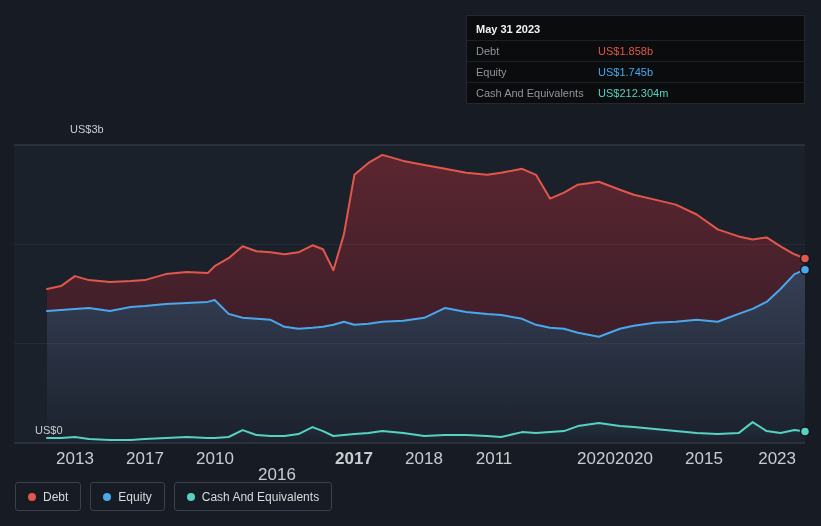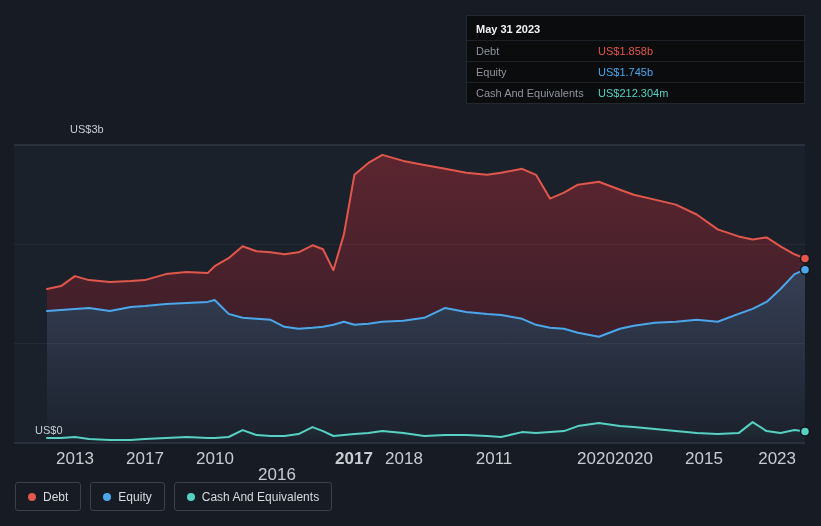--- a/index.html
+++ b/index.html
@@ -73,21 +73,21 @@
 
   <span class="axis-label" id="y-top">US$3b</span>
   <span class="axis-label" id="y-bottom">US$0</span>
 
   <div class="x-axis" id="x-axis">
       <span class="x-tick" style="left: 75px;">2013</span>
       <span class="x-tick" style="left: 145px;">2017</span>
       <span class="x-tick" style="left: 215px;">2010</span>
       <span class="x-tick" style="left: 277px; margin-top: 16px;">2016</span>
       <span class="x-tick" style="left: 354px; font-weight: bold;">2017</span>
-      <span class="x-tick" style="left: 404px;">2018</span>
+      <span class="x-tick" style="left: 424px;">2018</span>
       <span class="x-tick" style="left: 494px;">2011</span>
       <span class="x-tick" style="left: 596px;">2020</span>
       <span class="x-tick" style="left: 634px;">2020</span>
       <span class="x-tick" style="left: 704px;">2015</span>
       <span class="x-tick" style="left: 774px; text-align: right;">2023</span>
     </div>
 
   <div class="tooltip">
     <div class="tt-title">May 31 2023</div>
     <div class="tt-row">

